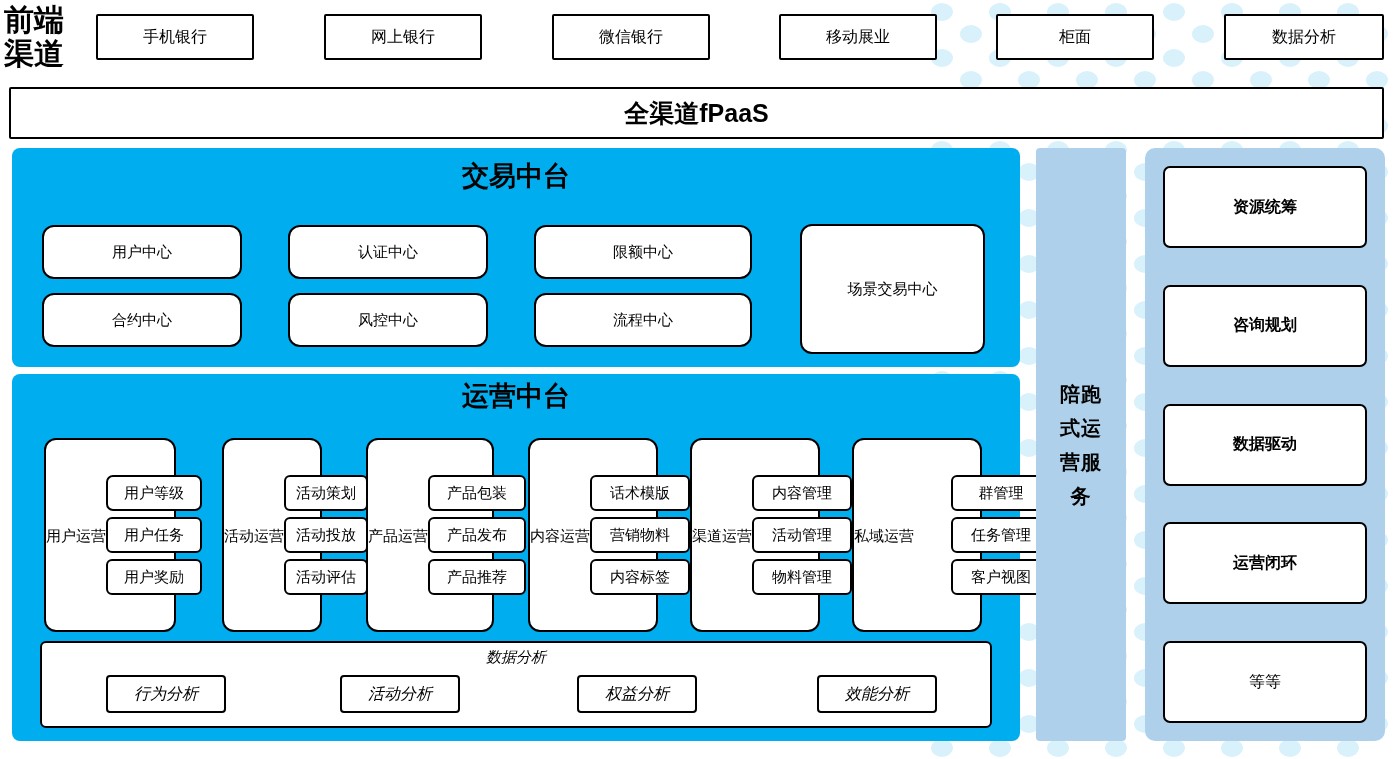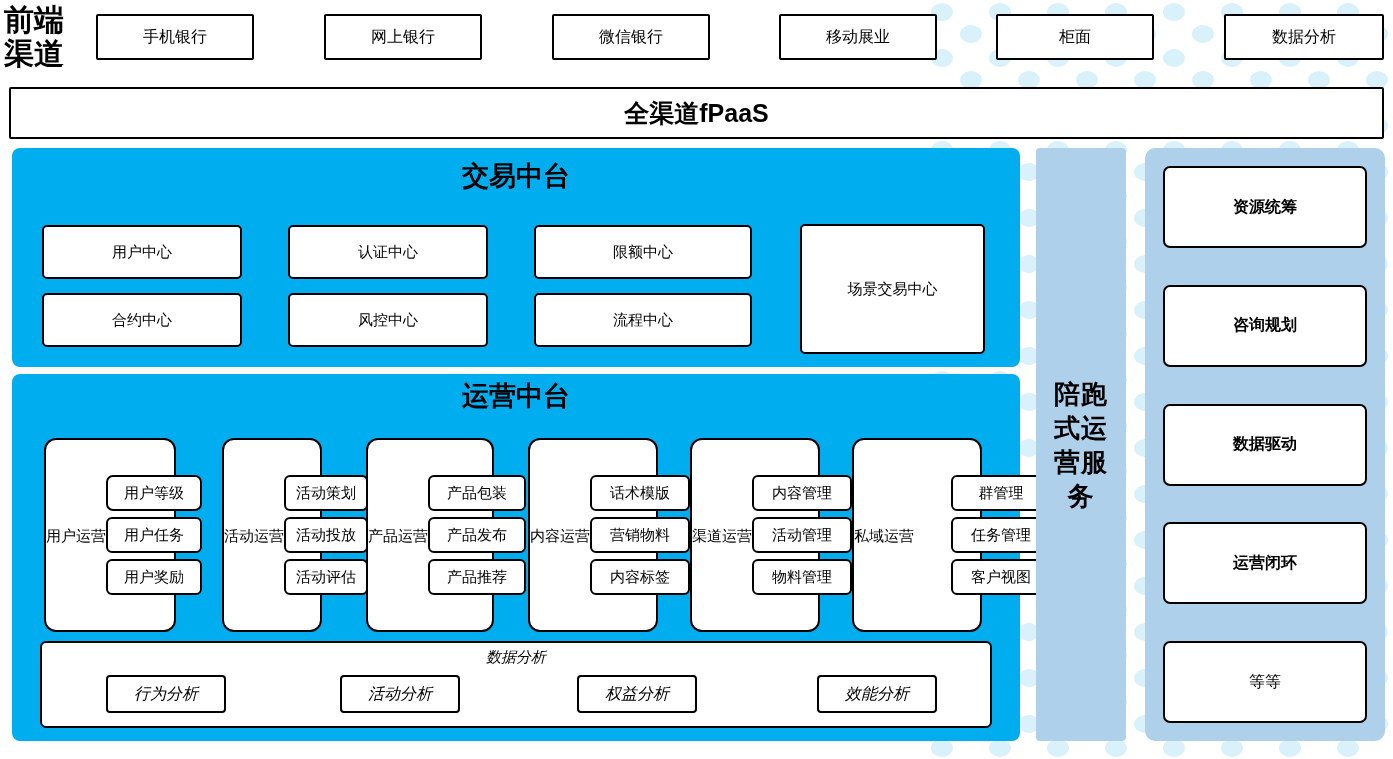--- a/index.html
+++ b/index.html
@@ -29,21 +29,21 @@
     inset: 0;
     z-index: 1;
   }
 
   .abs { position: absolute; box-sizing: border-box; }
 
   
   .node {
     background: #ffffff;
     border: 2px solid #000000;
-    border-radius: 5px;
+    border-radius: 12px;
     display: flex;
     align-items: center;
     justify-content: center;
     text-align: center;
     box-sizing: border-box;
   }
 
   
   #front-channel-label {
     left: 4px;
@@ -187,21 +187,21 @@
     width: 90px;
     height: 593px;
     background: #aed0ea;
     border-radius: 4px;
     display: flex;
     align-items: center;
     justify-content: center;
     box-sizing: border-box;
   }
   #service-column-label {
-    font-size: 26px;
+    font-size: 20px;
     font-weight: bold;
     line-height: 34px;
     text-align: center;
     white-space: pre-line;
     letter-spacing: 1px;
   }
 
   
   #right-panel {
     position: absolute;

